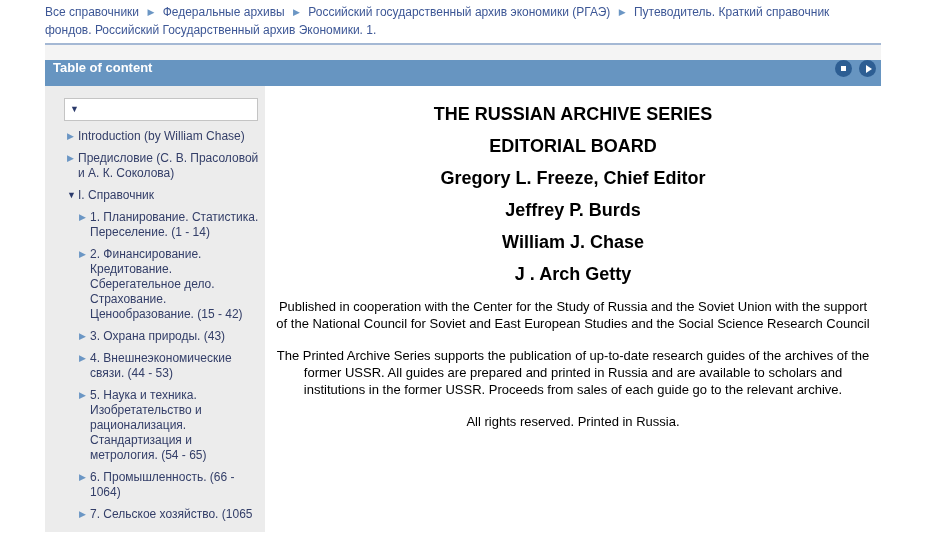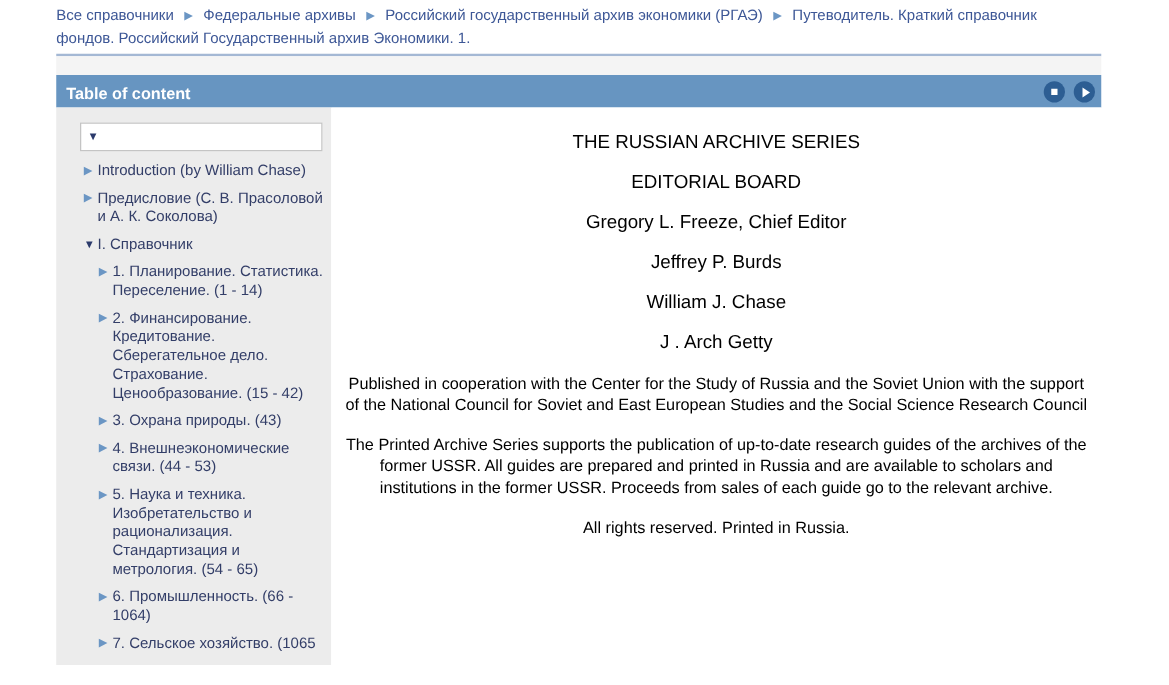--- a/index.html
+++ b/index.html
@@ -20,21 +20,21 @@
   }
   .crumb { color:#3D5796; text-decoration:none; cursor:pointer; }
   .sep { color:#6B96C4; font-size:9px; padding:0 5px; position:relative; top:-1px; }
 
   
   .band { height:15px; background:#F4F4F4; }
 
   
   .titlebar {
     height:26px; background:#6795C1;
-    display:flex; align-items:flex-end;
+    display:flex; align-items:flex-start;
     padding:0 5px 4px 8px;
   }
   .titlebar .t { color:#ffffff; font-weight:bold; font-size:13px; flex:1; }
   .cbtn {
     width:17px; height:17px; border-radius:50%;
     background:#2D5E93; flex:0 0 auto;
     display:flex; align-items:center; justify-content:center;
     margin-left:7px; cursor:pointer;
   }
   .sq { width:5px; height:5px; background:#ffffff; }
@@ -79,21 +79,21 @@
   .lbl { flex:1 1 auto; }
 
   
   .main {
     flex:1 1 auto;
     background:#ffffff;
     padding:20px 10px 0;
     text-align:center;
     color:#000000;
   }
-  .main .h { font-size:15px; font-weight:normal; line-height:16px; margin:0 0 16px; }
+  .main .h { font-size:18px; font-weight:bold; line-height:16px; margin:0 0 16px; }
   .main .para { font-size:13px; line-height:17px; margin:0 0 15px;text-align:center; }
 </style>
 </head>
 <body>
 
 <div class="wrap">
 
   <div class="breadcrumb">
     <a class="crumb">Все справочники</a>
     <span class="sep">▶</span>

